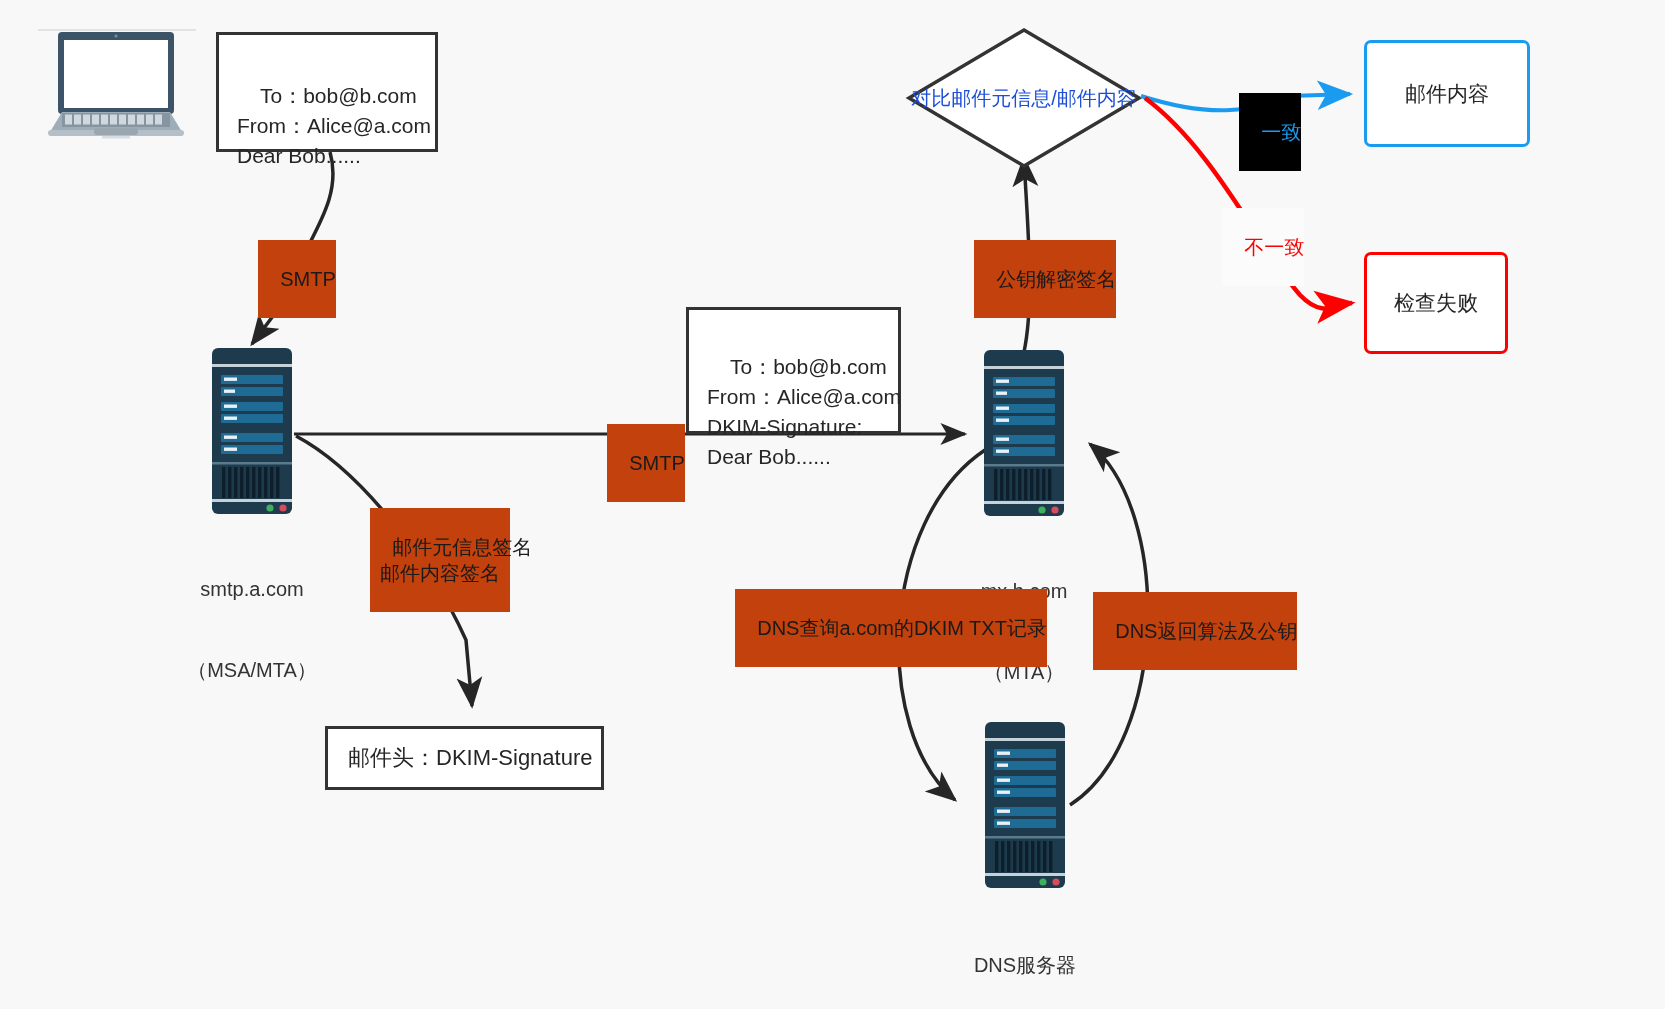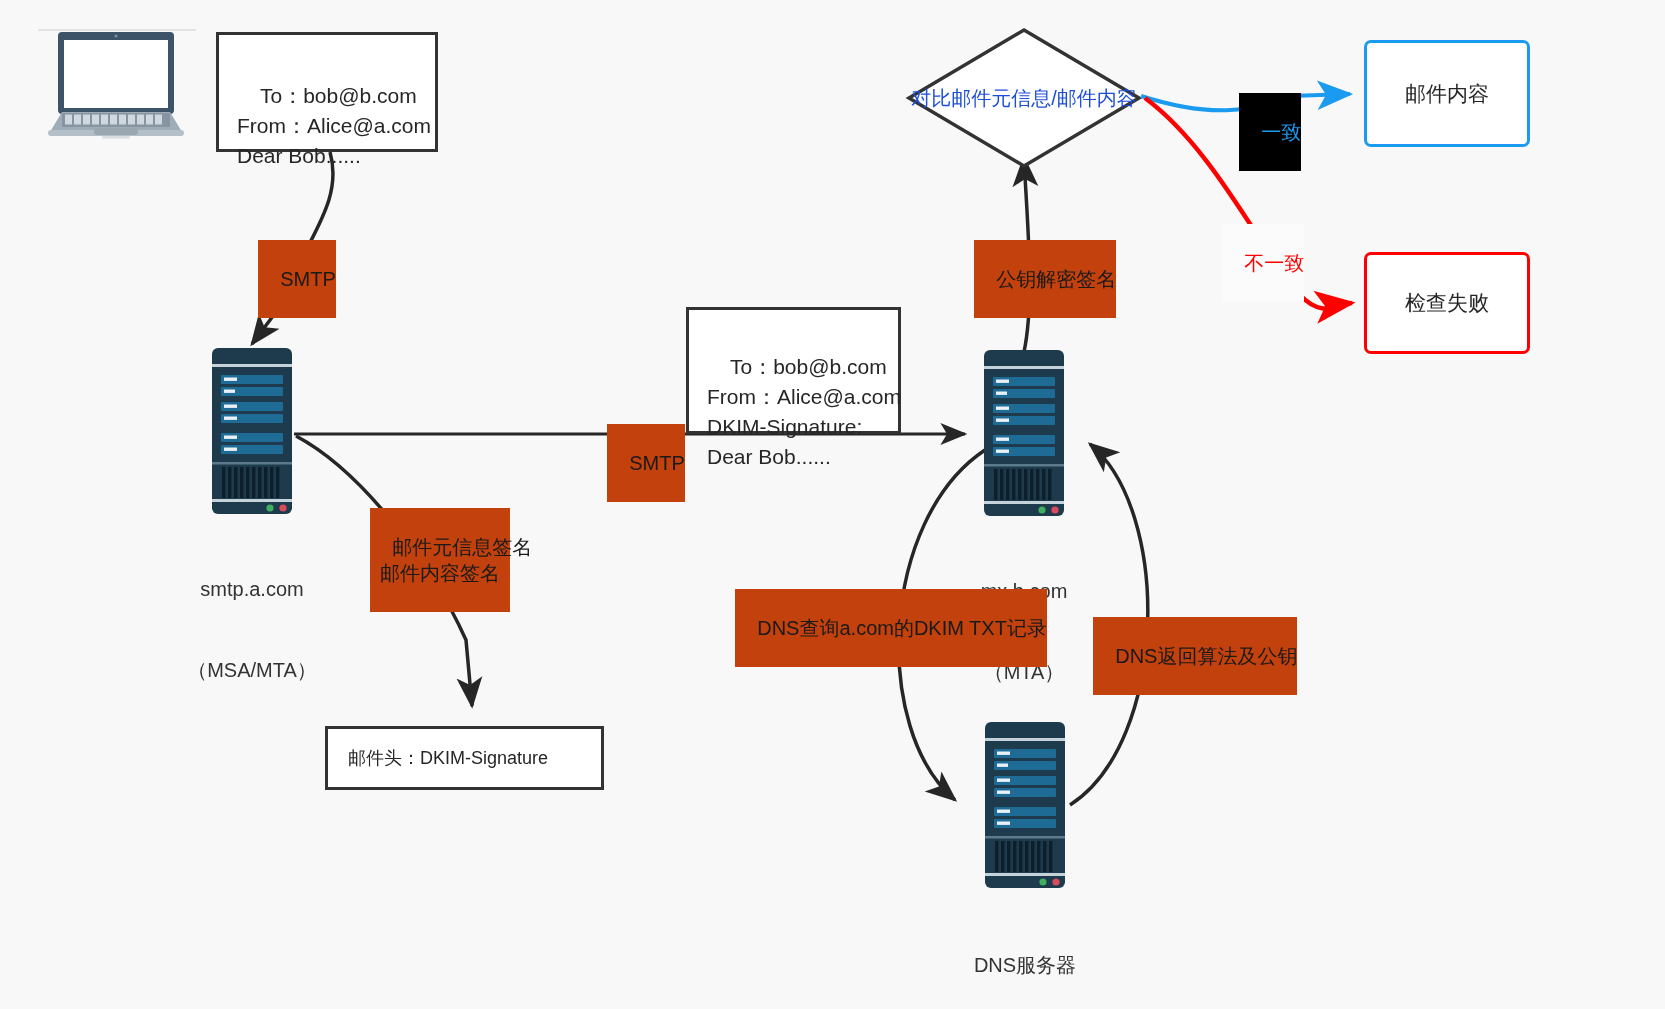--- a/index.html
+++ b/index.html
@@ -33,21 +33,21 @@
     color: #262626;
     font-size: 21px;
     line-height: 30px;
     padding: 16px 18px;
     white-space: pre;
   }
   .plainbox {
     background: #ffffff;
     border: 3px solid #333333;
     color: #262626;
-    font-size: 18px;
+    font-size: 22px;
     display: flex;
     align-items: center;
     justify-content: flex-start;
     padding-left: 20px;
   }
   .resultbox {
     background: #ffffff;
     border-radius: 7px;
     display: flex;
     align-items: center;
@@ -269,21 +269,21 @@
   </div>
 
   <div class="edgelabel" style="left:974px; top:240px;">
     <span>公钥解密签名</span>
   </div>
 
   <div class="edgelabel" style="left:735px; top:589px;">
     <span>DNS查询a.com的DKIM TXT记录</span>
   </div>
 
-  <div class="edgelabel" style="left:1093px; top:617px;">
+  <div class="edgelabel" style="left:1093px; top:592px;">
     <span>DNS返回算法及公钥</span>
   </div>
 
   <div class="server" style="left:985px; top:722px; width:80px; height:166px;">
     <svg width="80" height="166" viewBox="0 0 80 166">
       <rect x="0" y="0" width="80" height="166" rx="6" fill="#1d3b4d"></rect>
       <rect x="0" y="16" width="80" height="3" fill="#c6d2da"></rect>
       <g fill="#1e6b96">
         <rect x="9" y="27" width="62" height="9" rx="1"></rect>
         <rect x="9" y="39" width="62" height="9" rx="1"></rect>
@@ -322,24 +322,24 @@
     <div>DNS服务器</div>
   </div>
 
   <div class="node" style="left:909px; top:84px; width:230px; height:28px; display:flex; align-items:center; justify-content:center;">
     <span style="font-size:20px; color:#1d4ed8; white-space:pre;">对比邮件元信息/邮件内容</span>
   </div>
 
   <div class="edgelabel blue" style="left:1239px; top:93px;">
     <span>一致</span>
   </div>
-  <div class="edgelabel red" style="left:1222px; top:224px;">
+  <div class="edgelabel red" style="left:1222px; top:208px;">
     <span>不一致</span>
   </div>
 
   <div class="node resultbox pass" style="left:1364px; top:40px; width:166px; height:107px;">
     <span>邮件内容</span>
   </div>
-  <div class="node resultbox fail" style="left:1364px; top:252px; width:166px; height:102px;">
+  <div class="node resultbox fail" style="left:1364px; top:252px; width:144px; height:102px;">
     <span>检查失败</span>
   </div>
 
 </div>
 
 </body></html>

